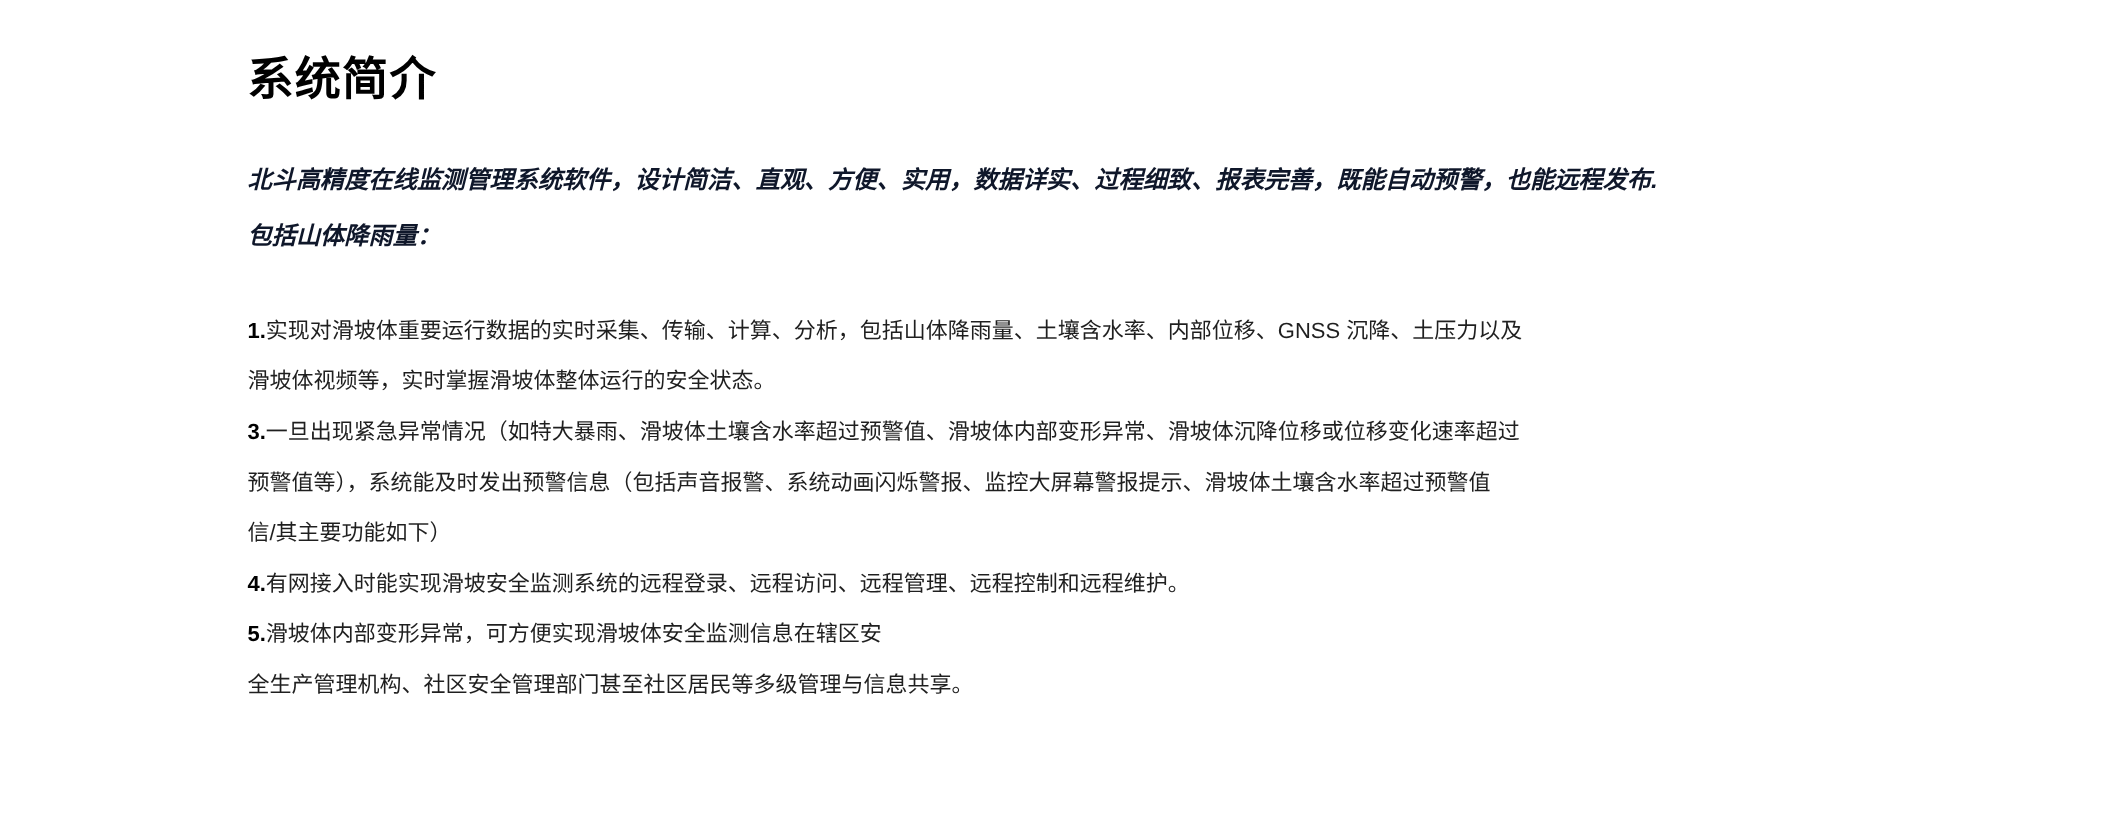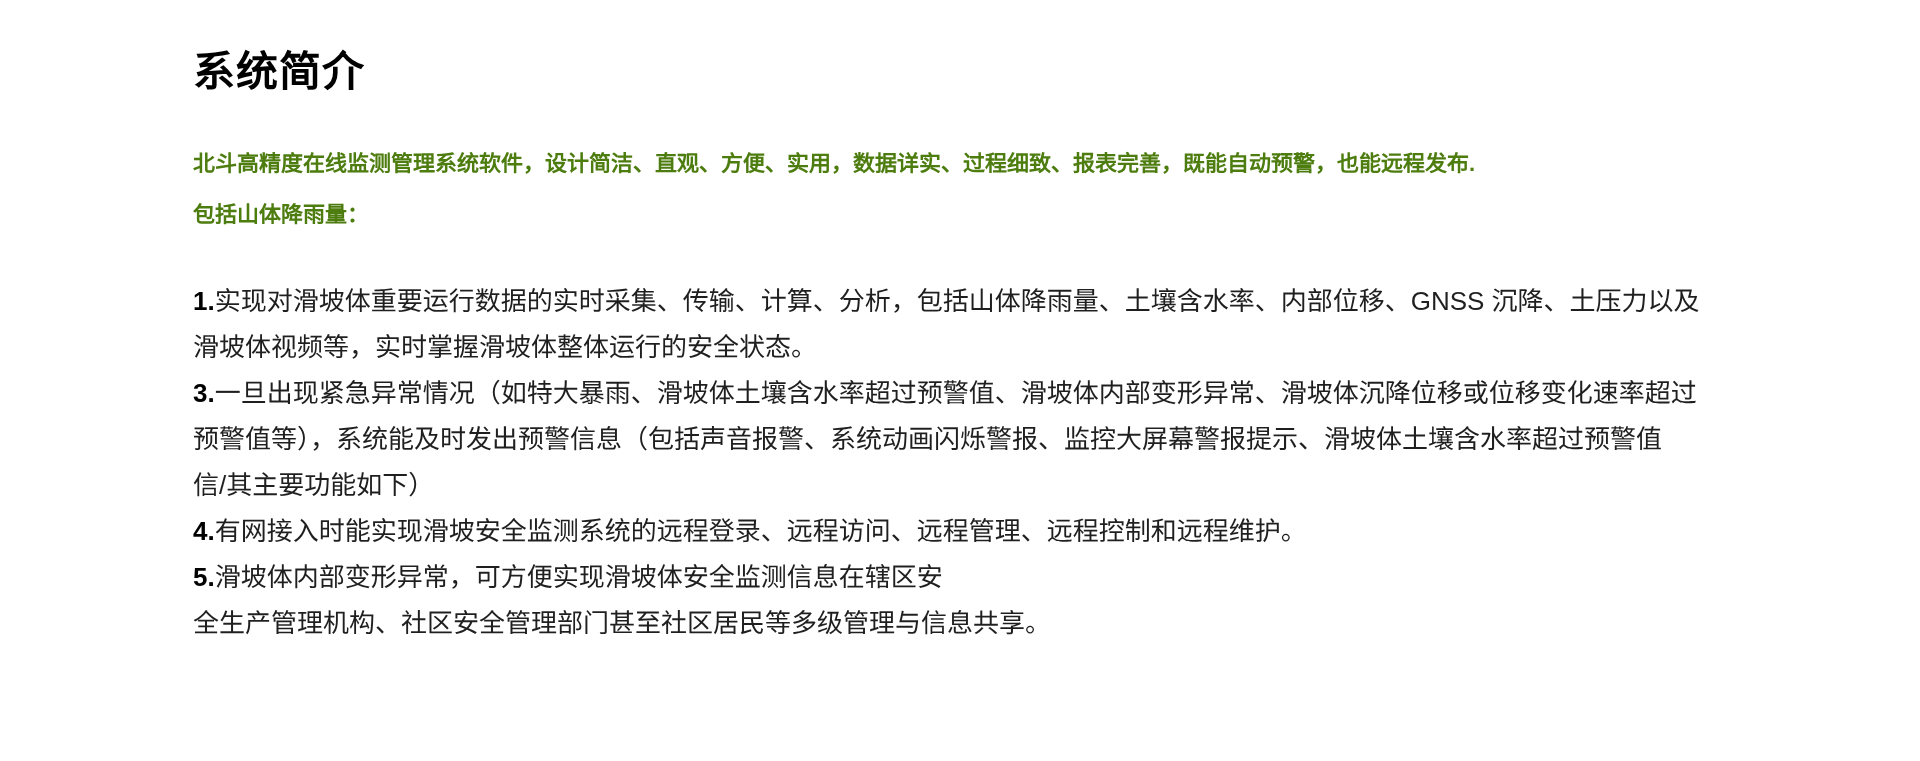--- a/index.html
+++ b/index.html
@@ -12,42 +12,44 @@
     height: 761px;
     overflow: hidden;
     font-family: "Liberation Sans", "DejaVu Sans", sans-serif;
     color: #1a1a1a;
     -webkit-font-smoothing: antialiased;
   }
   .page {
     box-sizing: border-box;
     padding: 48px 120px 0 193px;
     max-width: 1660px;
+    margin-left: 32px;
   }
   .title {
     margin: 0 0 42px 0;
     font-size: 42px;
     line-height: 48px;
     font-weight: 700;
     color: #000000;
     letter-spacing: 1px;
   }
   .intro {
     margin: 0 0 38px 0;
     font-size: 22px;
     font-weight: 700;
-    color: #4d7c0f;
+    color: #0f172a;
     line-height: 51px;
+    font-style: italic;
   }
   .line {
     display: block;
     white-space: nowrap;
   }
   .features {
-    font-size: 26px;
+    font-size: 20px;
     font-weight: 400;
     line-height: 46px;
     color: #1f1f1f;
   }
   .feature-num {
     font-weight: 700;
     color: #000000;
   }
 </style>
 </head>

